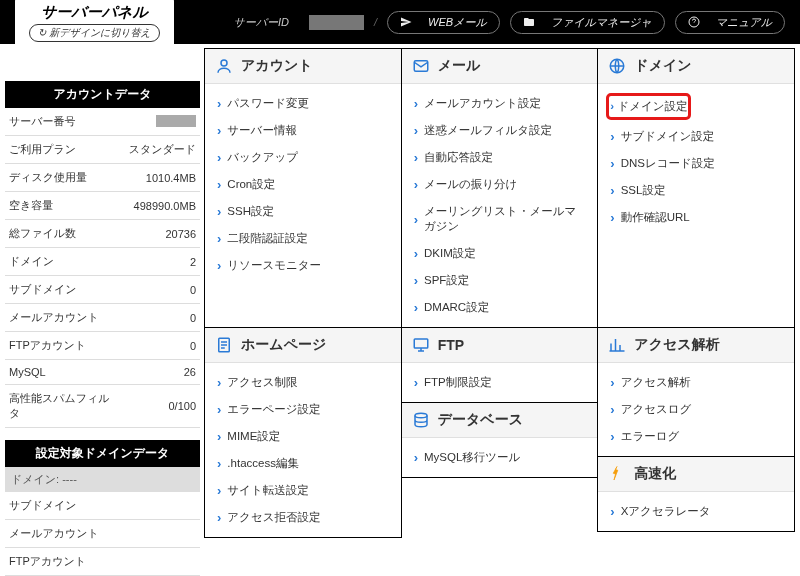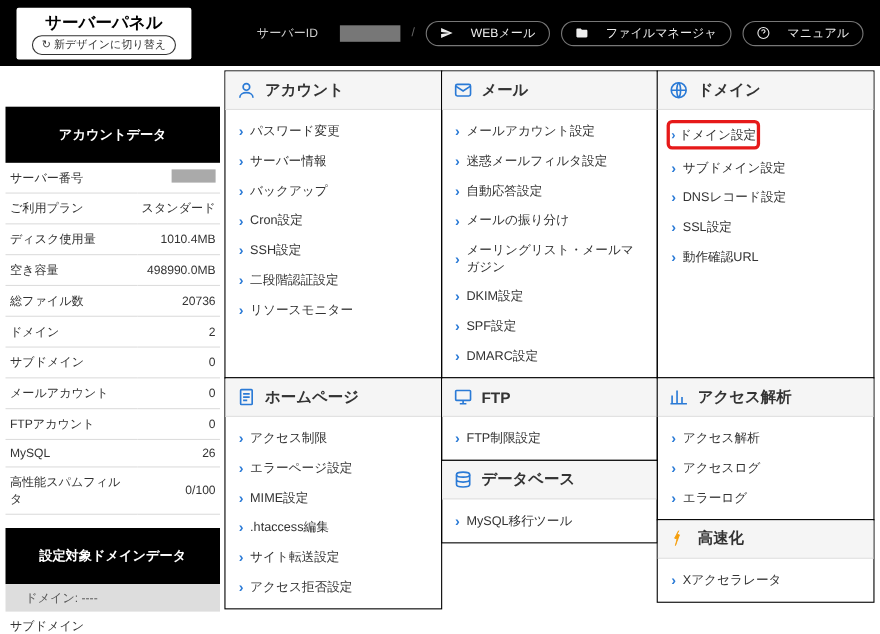--- a/index.html
+++ b/index.html
@@ -1,35 +1,35 @@
 <!DOCTYPE html>
 <html><head>
 <meta charset="utf-8">
 <style>
 * { margin: 0; padding: 0; box-sizing: border-box; font-family: "Hiragino Kaku Gothic Pro", Meiryo, sans-serif; }
 body { background: #fff; font-size: 12px; color: #333; }
-.header { background: #000; height: 60px; display: flex; align-items: center; padding: 16px 15px; }
+.header { background: #000; height: 44px; display: flex; align-items: center; padding: 16px 15px; font-style: italic; }
 .logo-box { background: #fff; padding: 4px 14px; border-radius: 2px; margin-right: auto; text-align: center; }
 .logo-title { font-weight: bold; font-size: 15px; color: #000; }
 .switch-btn { display: inline-block; border: 1px solid #333; border-radius: 10px; padding: 1px 8px; font-size: 10px; margin-top: 2px; color: #333; }
 .hdr-right { display: flex; align-items: center; gap: 10px; color: #ccc; font-size: 11px; }
 .hdr-id { display: flex; align-items: center; gap: 20px; }
 .id-mask { background: #777; width: 55px; height: 15px; display: inline-block; }
 .sep { color: #666; }
 .hdr-btn { border: 1px solid #777; border-radius: 12px; padding: 3px 12px; color: #eee; font-size: 11px; display: flex; align-items: center; gap: 16px; }
 .hdr-btn svg { width: 12px; height: 12px; fill: #eee; }
 .container { display: flex; padding: 5px; gap: 5px; }
 .sidebar { width: 195px; flex-shrink: 0; padding-top: 32px; }
-.side-sec-title { background: #000; color: #fff; text-align: center; font-weight: bold; font-size: 12px; padding: 17px 0; }
+.side-sec-title { background: #000; color: #fff; text-align: center; font-weight: bold; font-size: 12px; padding: 5px 0; }
 .side-table { width: 100%; border-collapse: collapse; }
 .side-table td { border-bottom: 1px solid #ddd; padding: 6px 4px; font-size: 11px; }
 .side-table td:first-child { color: #333; }
 .side-table td:last-child { text-align: right; color: #333; }
 .val-mask { background: #aaa; width: 40px; height: 12px; display: inline-block; }
-.side-domain-label { background: #ddd; padding: 5px 18px; font-size: 11px; color: #555; }
+.side-domain-label { background: #ddd; padding: 5px 6px; font-size: 11px; color: #555; }
 .main { flex: 1; }
 .grid { display: grid; grid-template-columns: 1fr 1fr 1fr; }
 .cat { border: 1px solid #000000; margin: -1px 0 0 -1px; }
 .cat-h { background: #f5f5f5; border-bottom: 1px solid #e0e0e0; padding: 8px 10px; font-weight: bold; font-size: 14px; color: #333; display: flex; align-items: center; gap: 8px; }
 .cat-h svg { width: 18px; height: 18px; }
 .cat-list { padding: 6px 0; }
 .cat-item { padding: 6px 12px; font-size: 11.5px; color: #333; display: flex; align-items: center; gap: 4px; }
 .cat-item::before { content: "›"; color: #2a7ad6; font-weight: bold; font-size: 13px; margin-right: 2px; }
 .highlight { border: 3px solid #e61919; border-radius: 5px; display: inline-block; padding: 3px 1px; }
 .cat-item.hl { padding: 3px 8px; }

